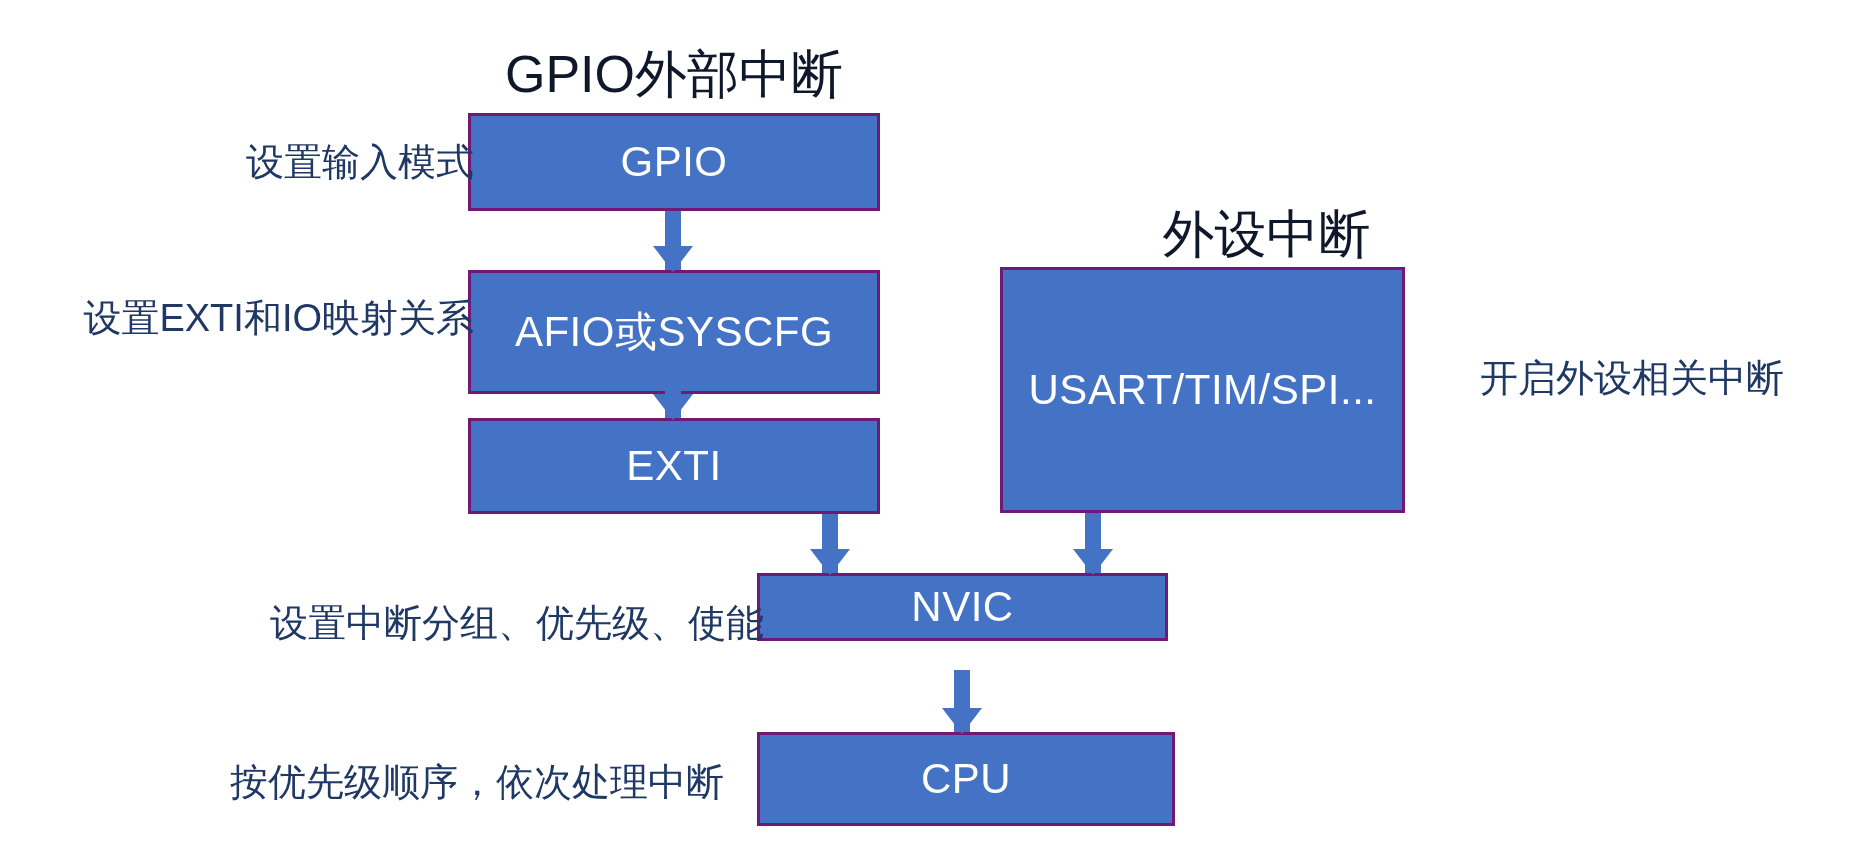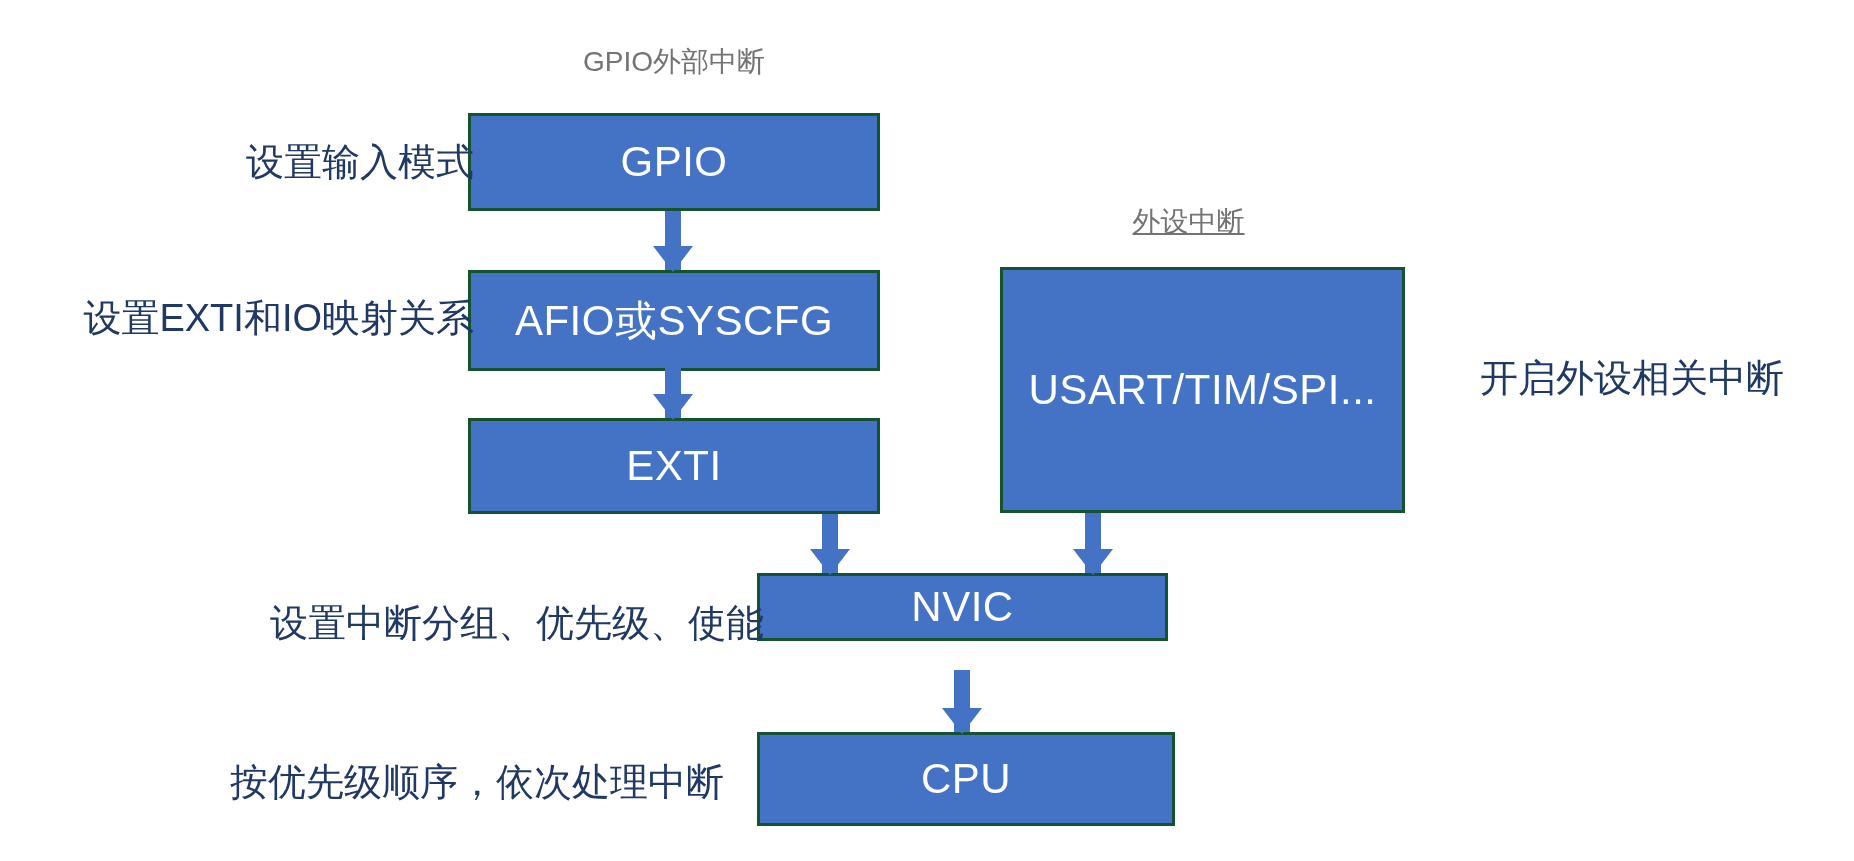--- a/index.html
+++ b/index.html
@@ -14,45 +14,45 @@
     position: relative;
     width: 1854px;
     height: 861px;
     background: #ffffff;
     overflow: hidden;
   }
 
   
   .section-title {
     position: absolute;
-    color: #737373;
-    font-size: 28px;
+    color: #0f172a;
+    font-size: 52px;
     line-height: 1;
     white-space: nowrap;
     text-align: center;
   }
   #title-gpio  { left: 468px; top: 48px;  width: 412px; }
-  #title-perip { left: 986px; top: 208px; width: 405px; text-decoration: underline; }
+  #title-perip { left: 1064px; top: 208px; width: 405px; }
 
   
   .block {
     position: absolute;
     background: #4472C4;
-    border: 3px solid #14532d;
+    border: 3px solid #701a75;
     box-sizing: border-box;
     color: #ffffff;
     font-size: 42px;
     display: flex;
     align-items: center;
     justify-content: center;
     white-space: nowrap;
     letter-spacing: 0.5px;
   }
   #block-gpio  { left: 468px;  top: 113px; width: 412px; height: 98px; }
-  #block-afio  { left: 468px;  top: 270px; width: 412px; height: 101px; }
+  #block-afio  { left: 468px;  top: 270px; width: 412px; height: 124px; }
   #block-exti  { left: 468px;  top: 418px; width: 412px; height: 96px; }
   #block-perip { left: 1000px; top: 267px; width: 405px; height: 246px; }
   #block-nvic  { left: 757px;  top: 573px; width: 411px; height: 68px; }
   #block-cpu   { left: 757px;  top: 732px; width: 418px; height: 94px; }
 
   
   .side-label {
     position: absolute;
     color: #1F3864;
     font-size: 38px;

